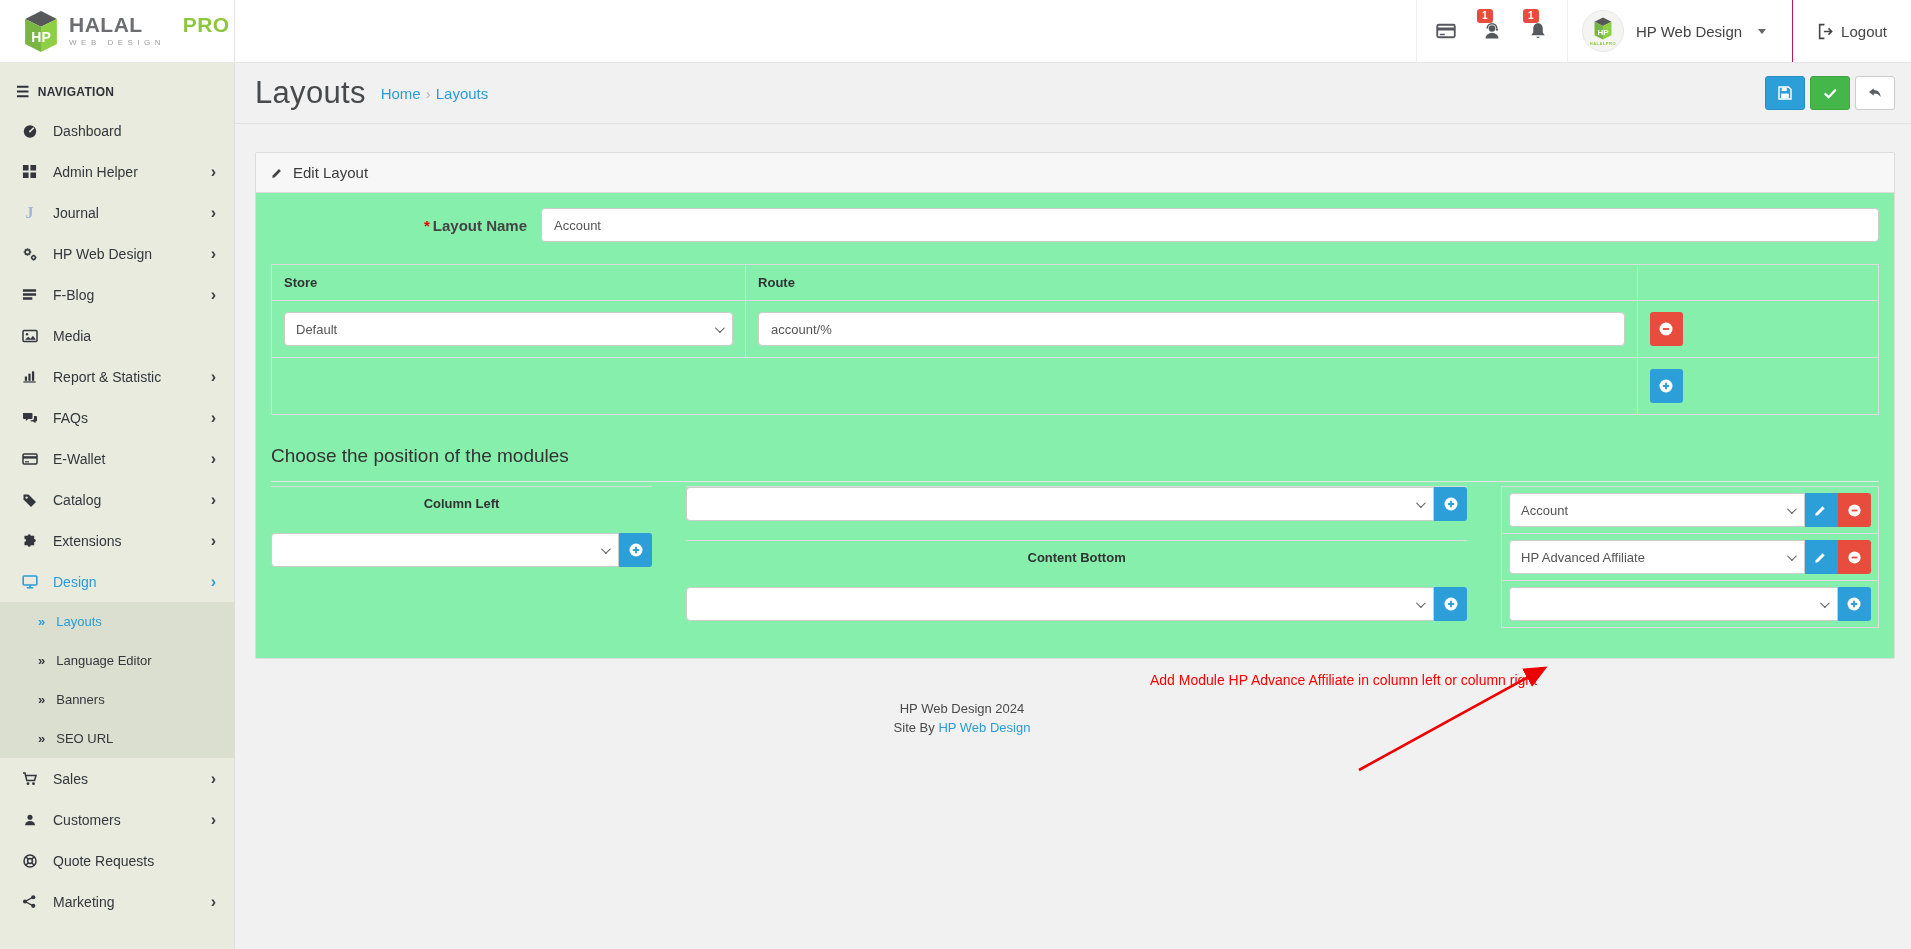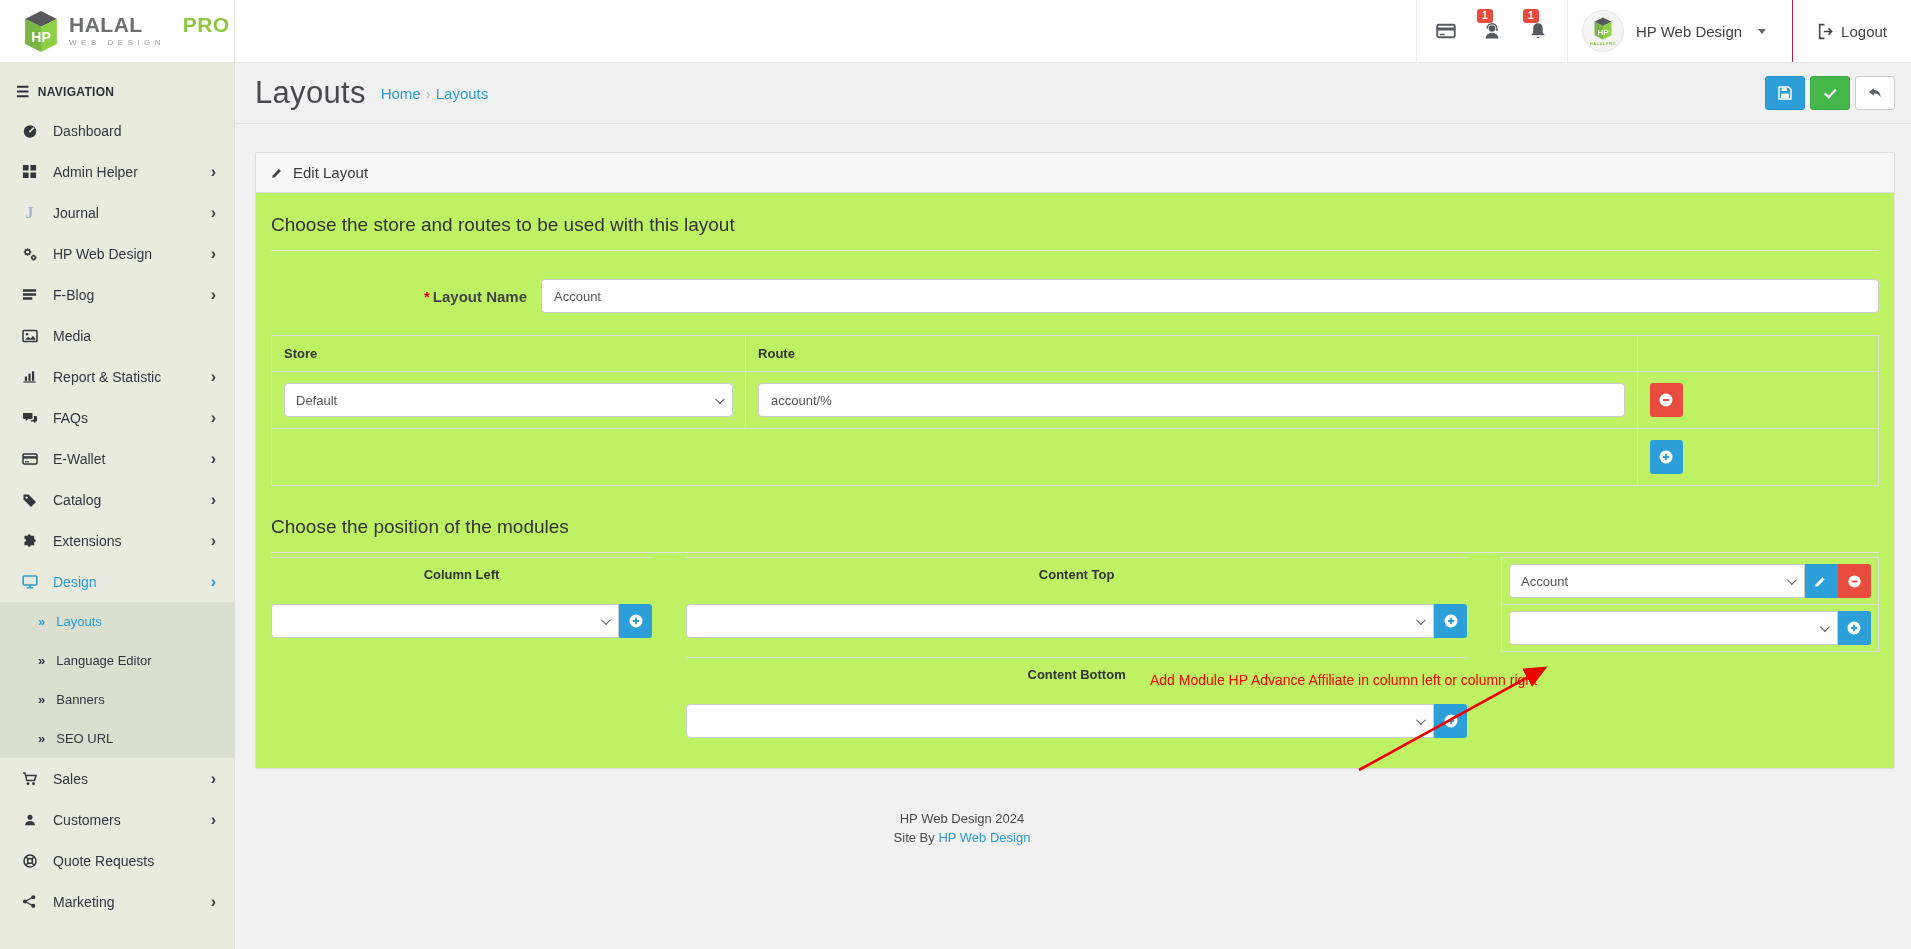--- a/index.html
+++ b/index.html
@@ -51,21 +51,21 @@
   .breadcrumb a { color:#2b9cd8; text-decoration:none; cursor:pointer; }
   .page-actions { margin-left:auto; display:flex; gap:5px; }
   .btn { height:34px; min-width:40px; border-radius:3px; border:1px solid transparent; display:flex; align-items:center; justify-content:center; cursor:pointer; }
   .btn-primary { background:#2d9fd8; border-color:#2391c8; }
   .btn-success { background:#45b649; border-color:#3da641; }
   .btn-default { background:#fff; border-color:#ccc; color:#555; }
   .btn-danger  { background:#e74c3c; border-color:#da4433; }
 
   
   .content { padding:28px 16px 0 20px; }
-  .panel { background:#bef264; border:1px solid #ddd; border-radius:2px; }
+  .panel { background:#86efac; border:1px solid #ddd; border-radius:2px; }
   .panel-heading { background:#f7f7f7; border-bottom:1px solid #ddd; padding:11px 15px; font-size:15px; color:#3c3c3c; display:flex; align-items:center; gap:9px; }
   .panel-body { padding:15px 15px 30px; }
   .sec-title { font-size:19px; font-weight:400; color:#333; padding:6px 0 14px; border-bottom:1px solid #e5e5e5; margin-bottom:28px; }
   .sec-title2 { margin-top:24px; margin-bottom:4px; }
 
   .form-row { display:flex; align-items:center; margin-bottom:22px; }
   .form-label { width:270px; text-align:right; padding-right:14px; font-size:15px; font-weight:bold; color:#444; }
   .req { color:#e20000; margin-right:3px; }
   .text-input { flex:1; height:34px; border:1px solid #ccc; border-radius:4px; padding:0 12px; font-size:13px; color:#555; font-family:"Liberation Sans",sans-serif; outline:none; background:#fff;}
 
@@ -422,21 +422,20 @@
       <div class="panel">
         <div class="panel-heading">
           <span>
               <svg width="13" height="13" viewBox="0 0 16 16">
                 <path d="M2 11.6L9.8 3.8l2.4 2.4L4.4 14l-2.9.5z" fill="#444"></path>
               </svg>
             </span>
           <span>Edit Layout</span>
         </div>
         <div class="panel-body">
-          <div class="sec-title">Choose the store and routes to be used with this layout</div>
 
           <div class="form-row">
             <label class="form-label"><span class="req">*</span><span>Layout Name</span></label>
             <input class="text-input" type="text" value="Account" style="">
           </div>
 
           <table class="routes">
             <thead>
               <tr>
                 <th style="width:29.5%">Store</th>
@@ -499,21 +498,20 @@
                           <path d="M8 4.8v6.4M4.8 8h6.4" stroke="#2d9fd8" stroke-width="1.9"></path>
                         </svg>
                       </span>
                   </span>
                 </div>
               </div>
             </div>
 
             <div class="pos-col-mid">
               <div class="pos-group">
-                <div class="pos-label">Content Top</div>
                 <div class="input-group">
                   <div class="fselect">
                     <span></span>
                     <span class="sel-caret"></span>
                   </div>
                   <span class="sq-btn btn-primary">
                     <span>
                         <svg width="16" height="16" viewBox="0 0 16 16">
                           <circle cx="8" cy="8" r="6.5" fill="#fff"></circle>
                           <path d="M8 4.8v6.4M4.8 8h6.4" stroke="#2d9fd8" stroke-width="1.9"></path>
@@ -559,20 +557,41 @@
                     <span>
                         <svg width="15" height="15" viewBox="0 0 16 16">
                           <circle cx="8" cy="8" r="6.5" fill="#fff"></circle>
                           <path d="M4.8 8h6.4" stroke="#e74c3c" stroke-width="1.9"></path>
                         </svg>
                       </span>
                   </span>
                 </div>
                 <div class="right-row">
                   <div class="fselect">
+                    <span>HP Advanced Affiliate</span>
+                    <span class="sel-caret"></span>
+                  </div>
+                  <span class="sq-btn btn-primary btn-join-mid">
+                    <span>
+                        <svg width="14" height="14" viewBox="0 0 16 16">
+                          <path d="M2 11.6L9.8 3.8l2.4 2.4L4.4 14l-2.9.5z" fill="#fff"></path>
+                        </svg>
+                      </span>
+                  </span>
+                  <span class="sq-btn btn-danger btn-join-end">
+                    <span>
+                        <svg width="15" height="15" viewBox="0 0 16 16">
+                          <circle cx="8" cy="8" r="6.5" fill="#fff"></circle>
+                          <path d="M4.8 8h6.4" stroke="#e74c3c" stroke-width="1.9"></path>
+                        </svg>
+                      </span>
+                  </span>
+                </div>
+                <div class="right-row">
+                  <div class="fselect">
                     <span></span>
                     <span class="sel-caret"></span>
                   </div>
                   <span class="sq-btn btn-primary btn-join-end">
                     <span>
                         <svg width="16" height="16" viewBox="0 0 16 16">
                           <circle cx="8" cy="8" r="6.5" fill="#fff"></circle>
                           <path d="M8 4.8v6.4M4.8 8h6.4" stroke="#2d9fd8" stroke-width="1.9"></path>
                         </svg>
                       </span>

